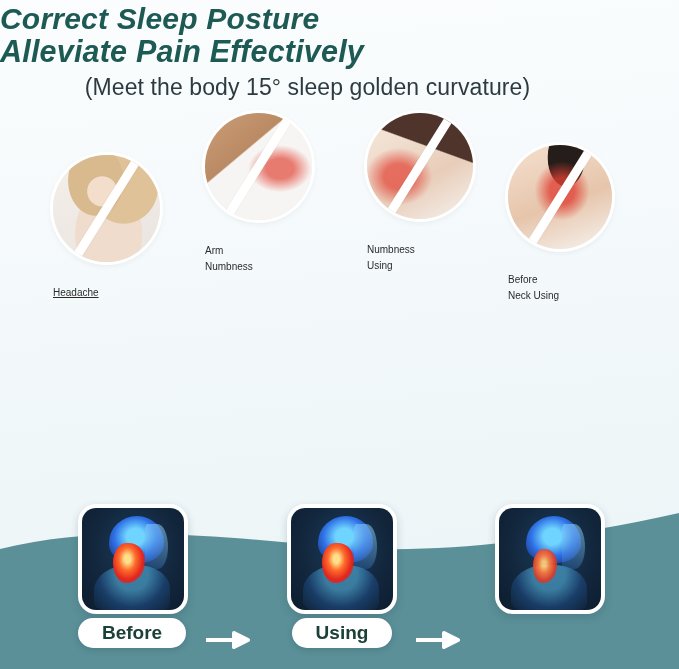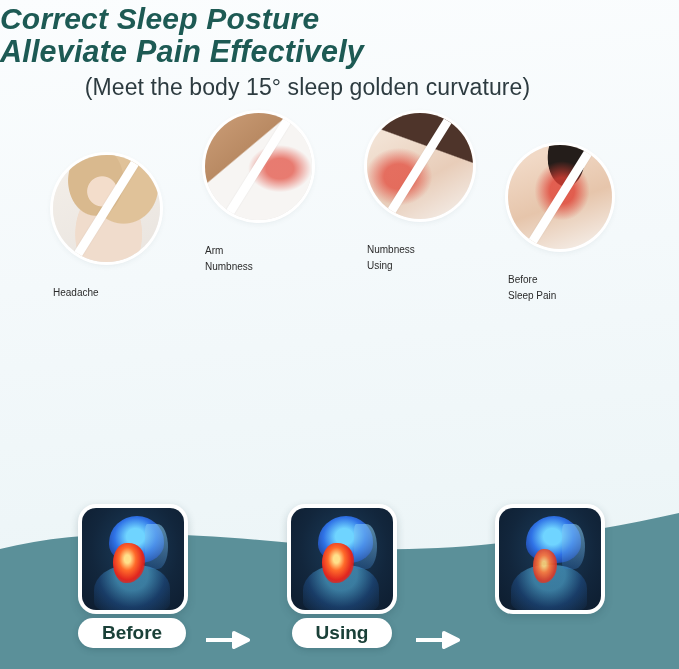--- a/index.html
+++ b/index.html
@@ -138,21 +138,21 @@
     <span>Correct Sleep Posture</span>
     <span class="l2">Alleviate Pain Effectively</span>
   </div>
   <div class="subtitle">(Meet the body 15° sleep golden curvature)</div>
 
   <div class="sym" style="left:53px;top:155px;">
     <div class="circ" style="width:107px;height:107px;">
       <div class="photo ph-head"></div>
       <div class="slash"></div>
     </div>
-    <div class="cap" style="width:107px;">
+    <div class="cap" style="width:107px;text-decoration:underline;">
       <div>Headache</div>
     </div>
   </div>
 
   <div class="sym" style="left:205px;top:113px;">
     <div class="circ" style="width:107px;height:107px;">
       <div class="photo ph-arm"></div>
       <div class="slash"></div>
     </div>
     <div class="cap" style="width:107px;">
@@ -172,21 +172,21 @@
     </div>
   </div>
 
   <div class="sym" style="left:508px;top:145px;">
     <div class="circ" style="width:104px;height:104px;">
       <div class="photo ph-neck"></div>
       <div class="slash"></div>
     </div>
     <div class="cap" style="width:104px;">
       <div>Before</div>
-      <div>Sleep Pain</div>
+      <div>Neck Using</div>
     </div>
   </div>
 
 
   <svg class="waveband" viewBox="0 0 679 164" preserveAspectRatio="none" style="position:absolute;left:0;top:505px;">
     <path d="M0,44 C110,16 240,34 340,42 C450,51 580,30 679,8 L679,164 L0,164 Z" fill="#5b9099"></path>
   </svg>
 
   <div class="steps">
 

